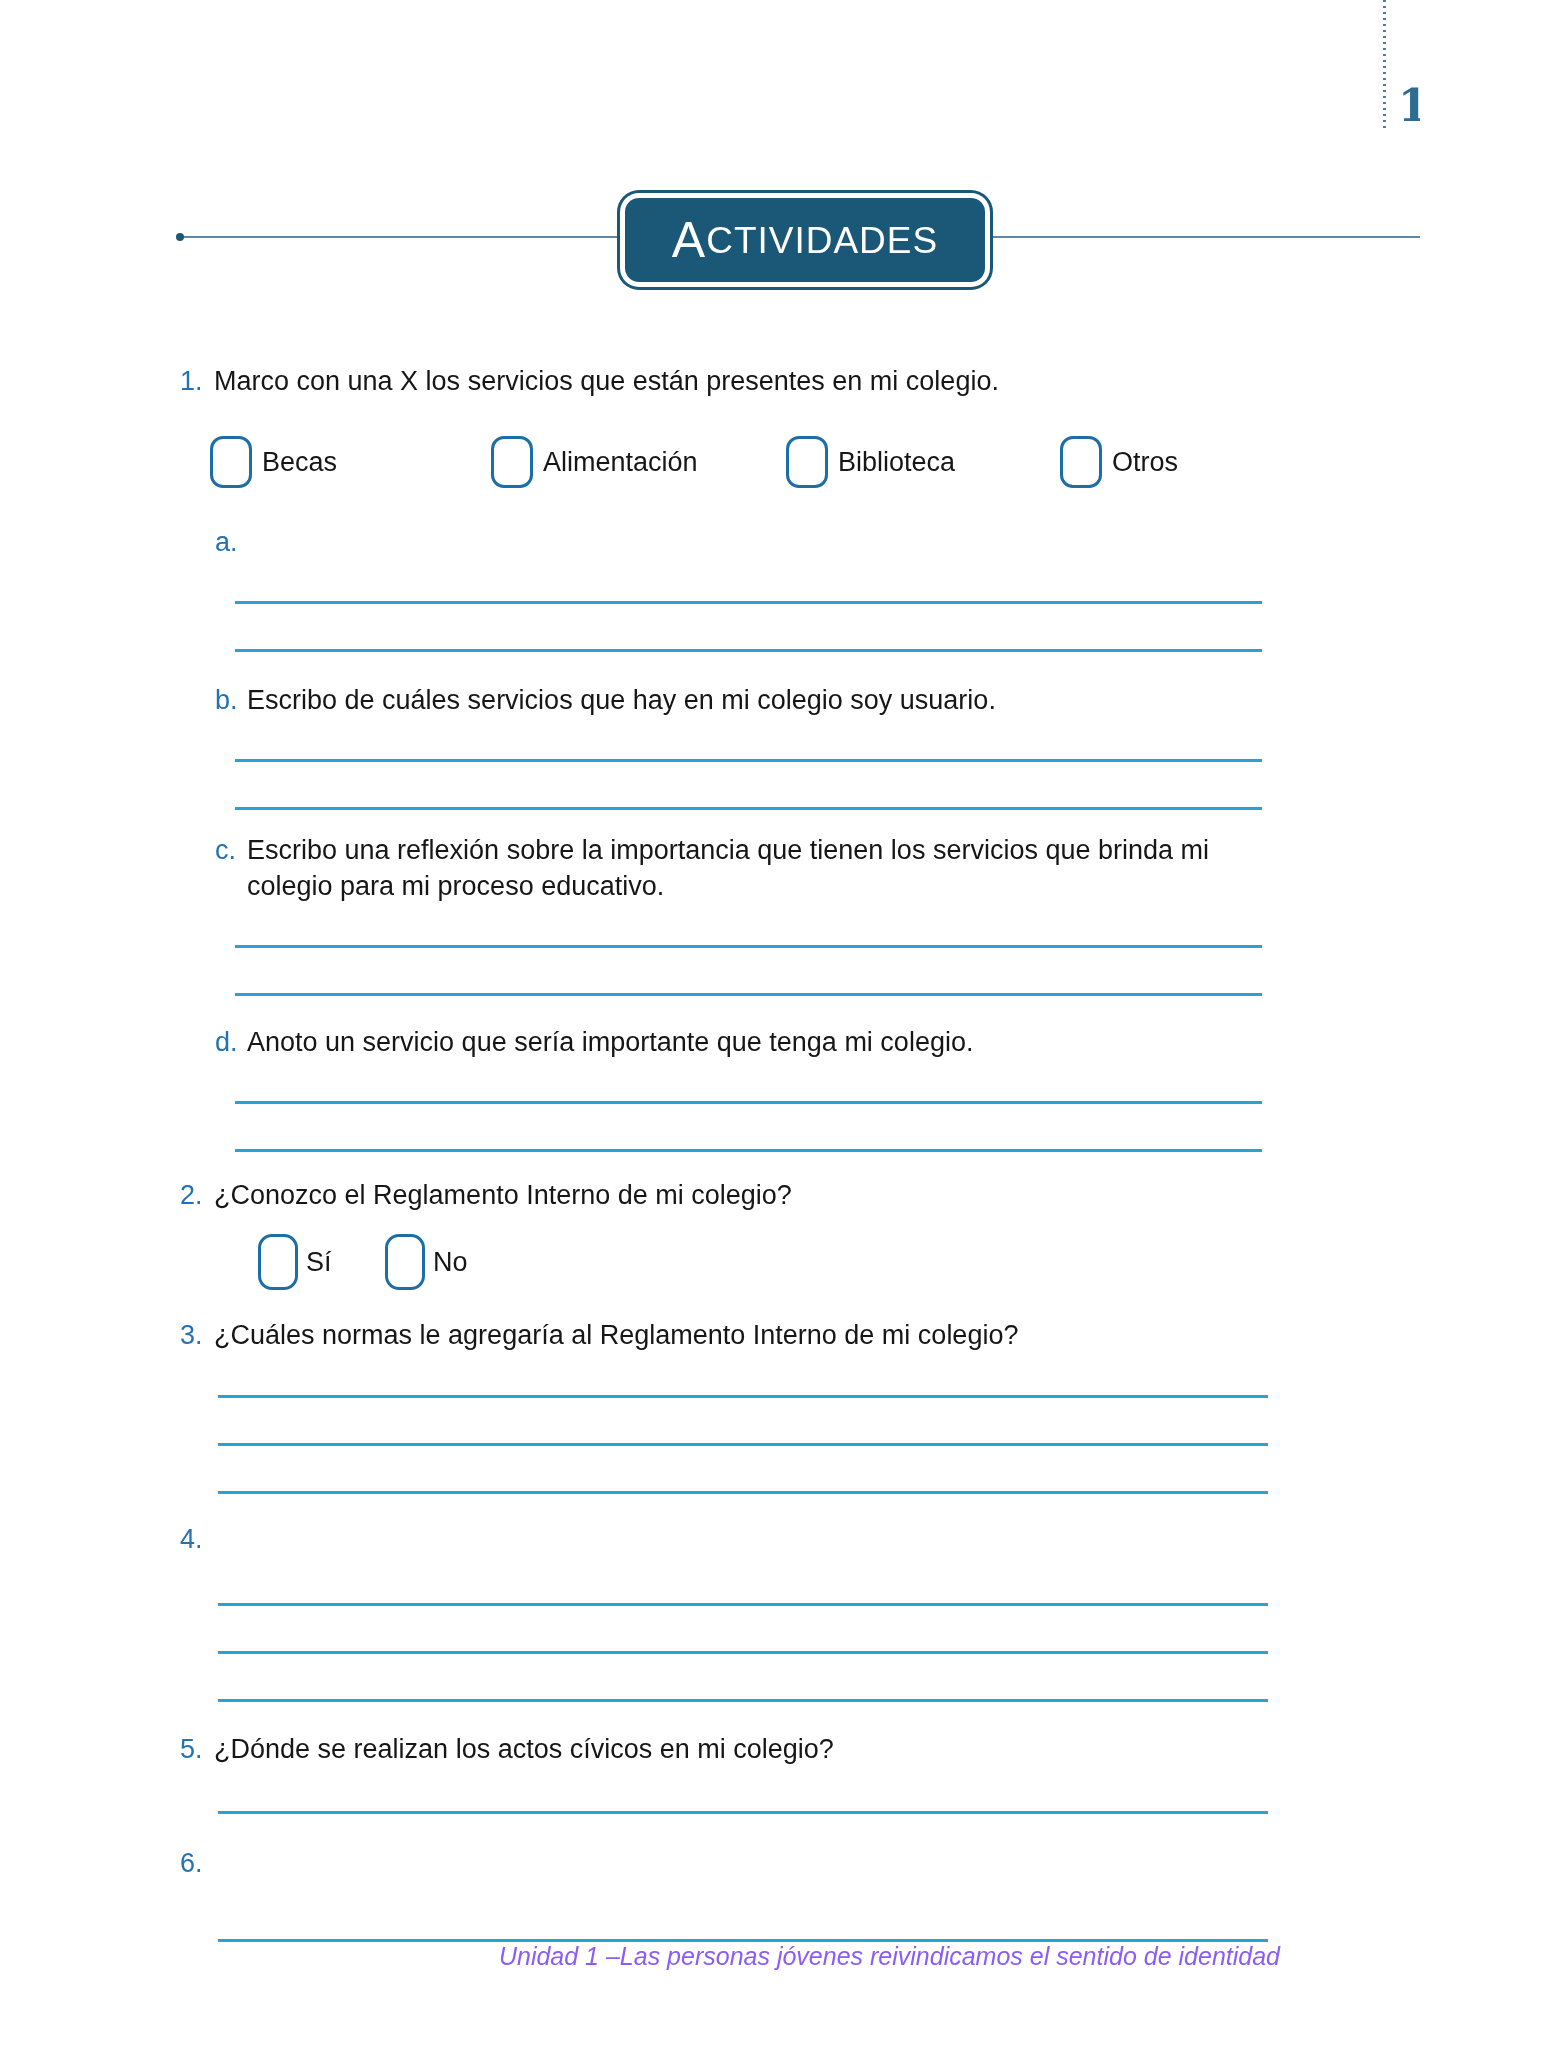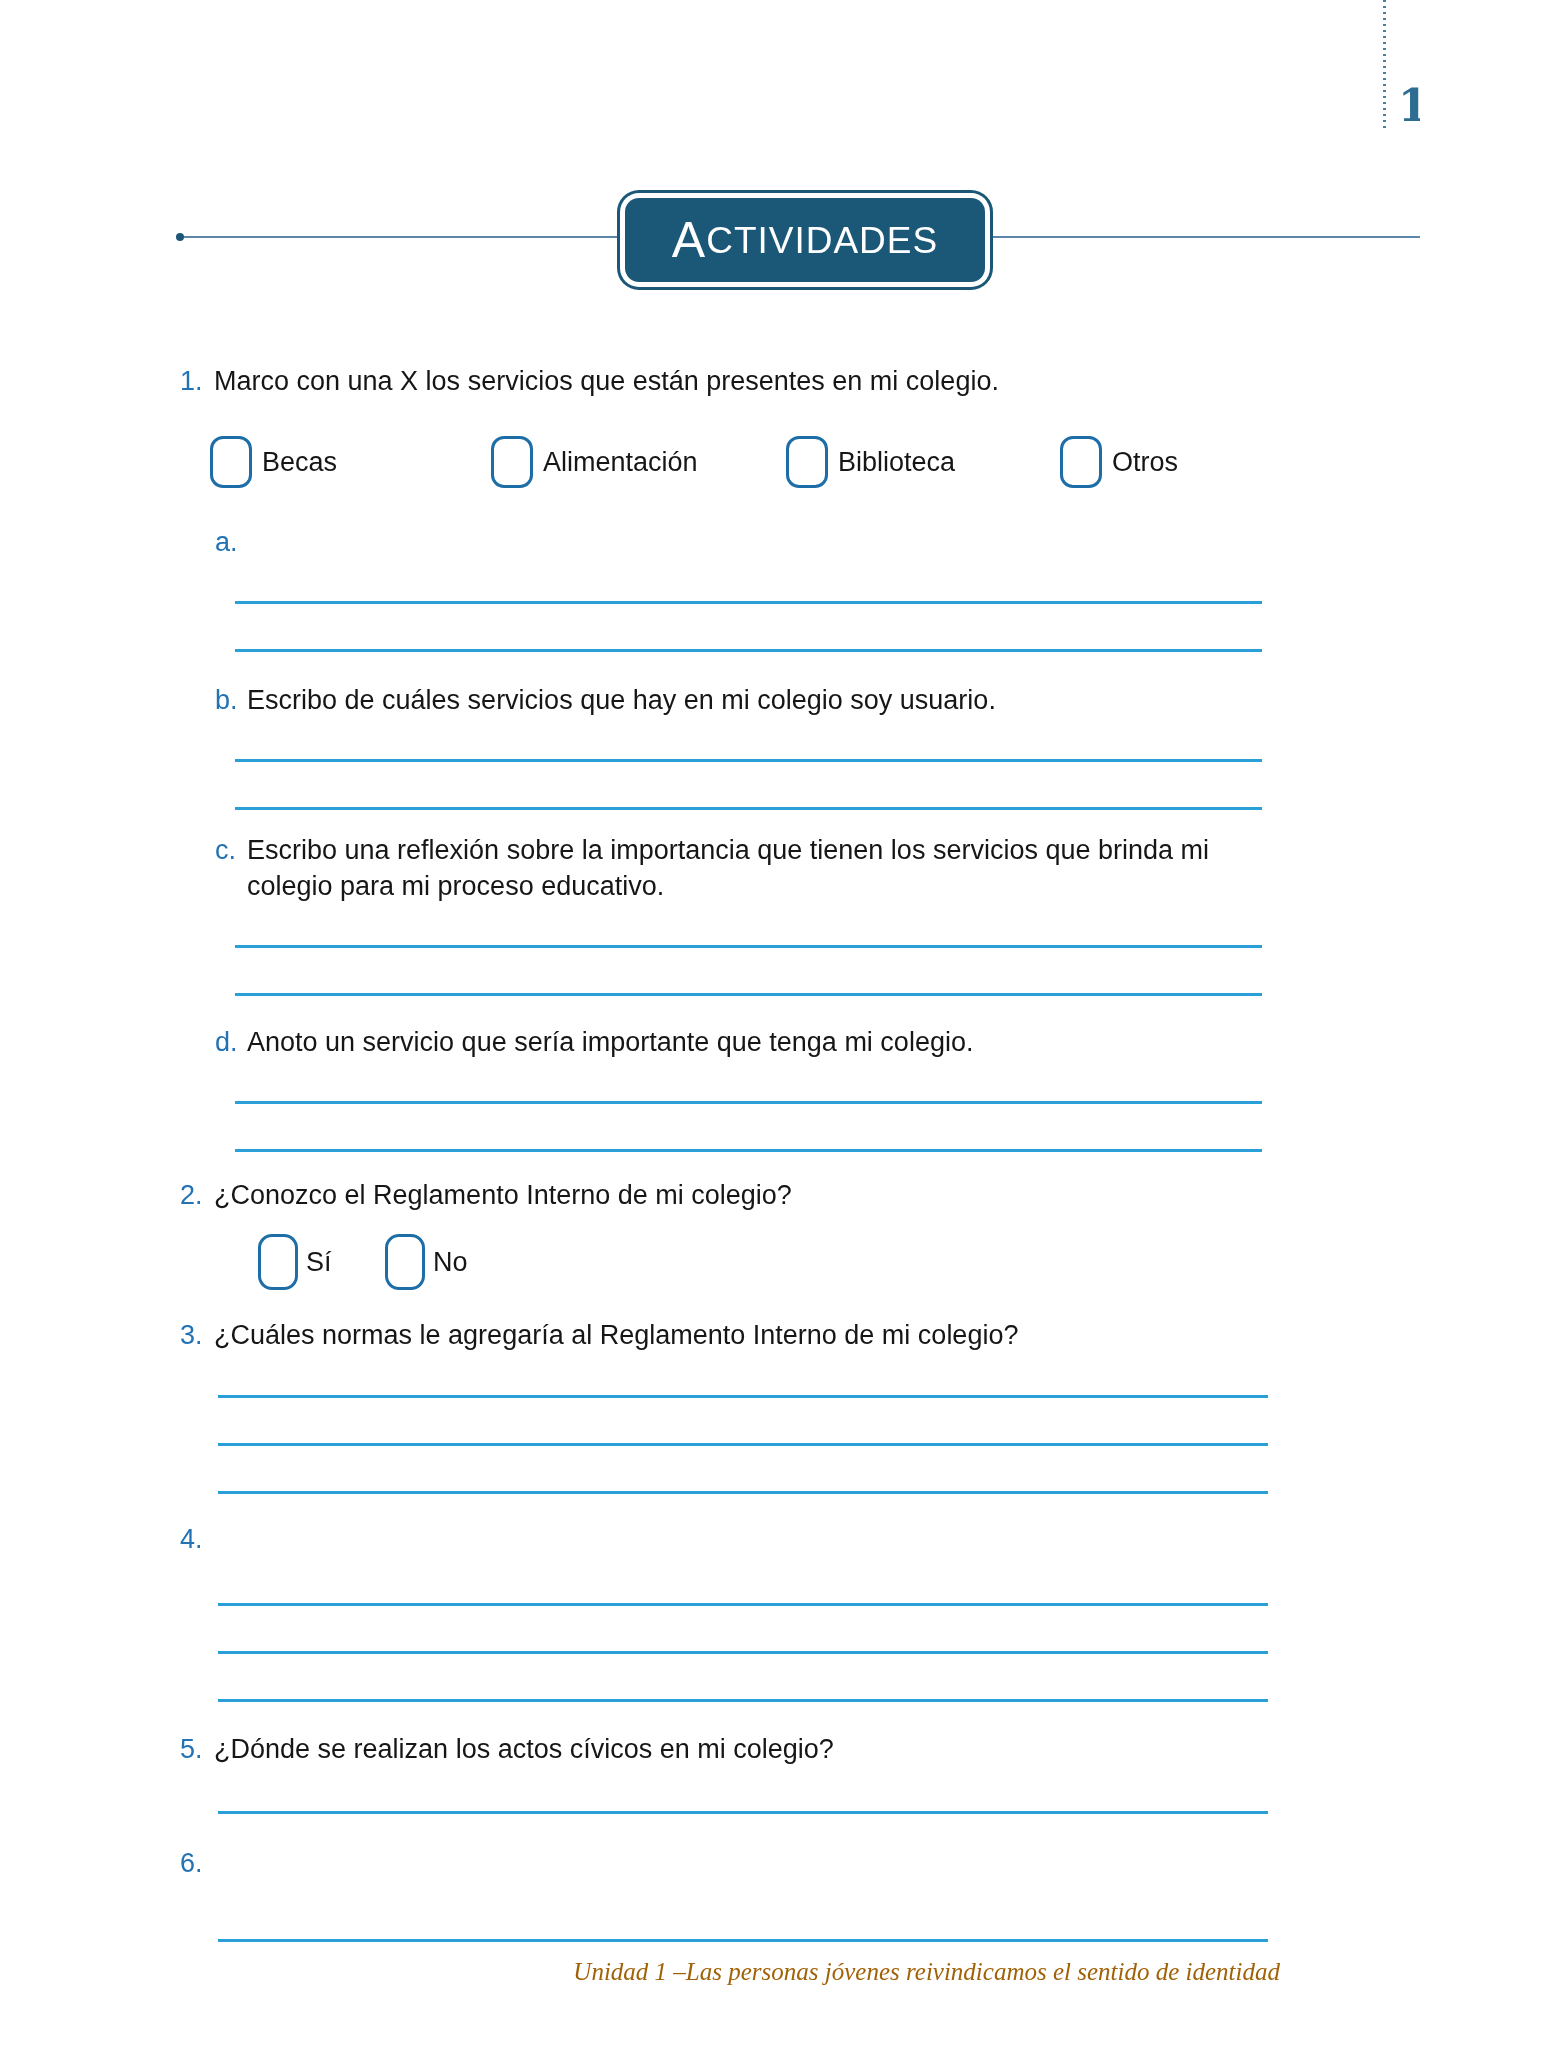--- a/index.html
+++ b/index.html
@@ -71,23 +71,23 @@
   .ansline.tall { height:50px; }
   .ansline.wide { height:62px; }
   .ml { margin-left:38px; }
   .sl { margin-left:55px; margin-right:6px; }
 
   .mt74 { margin-top:74px; } .mt38 { margin-top:38px;gap:21px; } .mt36 { margin-top:36px; }
   .mt30 { margin-top:30px; } .mt28 { margin-top:28px; } .mt26 { margin-top:26px; }
   .mt22 { margin-top:22px; } .mt32 { margin-top:32px; }
 
   .footer {
-    margin-top:16px; padding-right:140px; text-align:right;
-    font-family:Liberation Serif, serif; font-style:italic;
-    font-size:25px; color:#a16207;
+    padding-right:140px; text-align:right;
+    font-family:Liberation Sans, sans-serif; font-style:italic;
+    font-size:25px; color:#8b5cf6;
   }
 </style>
 </head>
 <body>
 
 <div class="page">
 
   <div class="edge-dots"></div>
   <div class="page-number">17</div>
 

